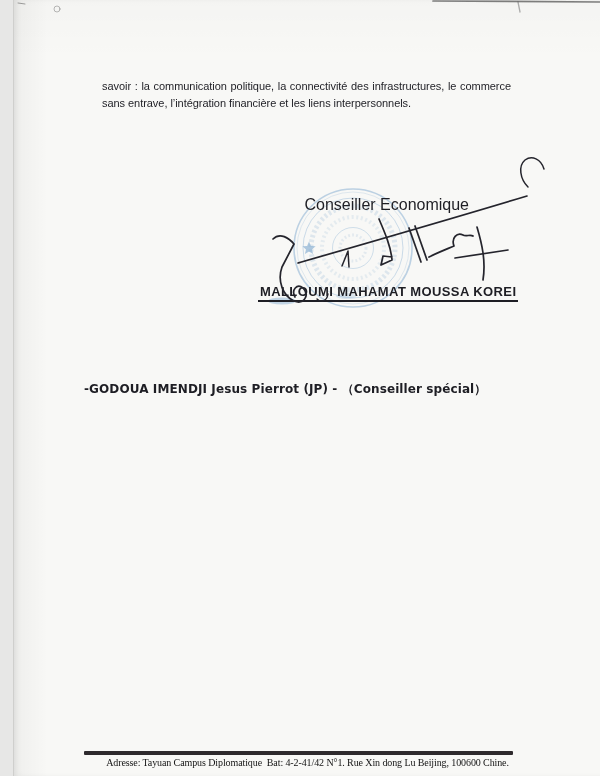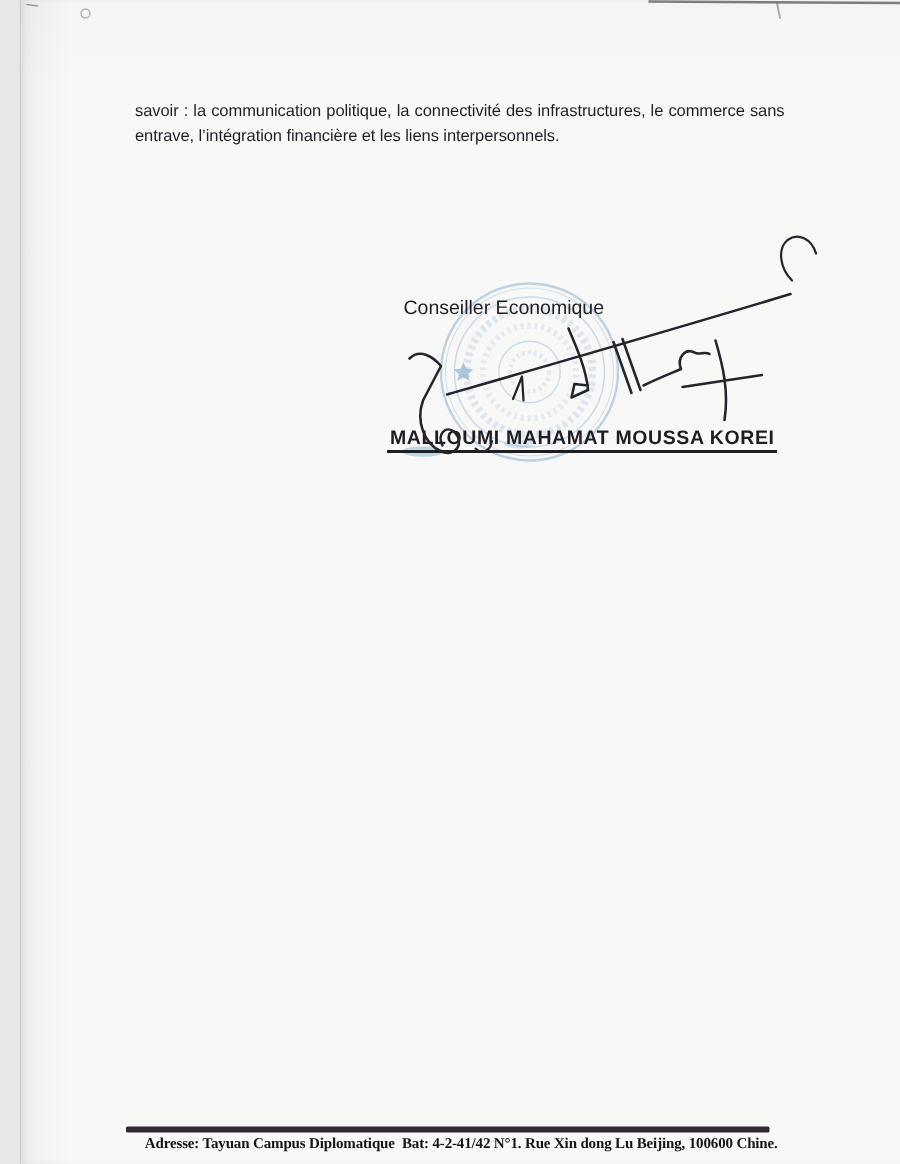--- a/index.html
+++ b/index.html
@@ -21,26 +21,26 @@
   .abs{position:absolute;}
   .layer-stamp{position:absolute;inset:0;z-index:1;pointer-events:none;}
   .layer-text{z-index:2;}
   .layer-ink{position:absolute;inset:0;z-index:3;pointer-events:none;}
   .body-text{
     left:72px;top:62px;width:441px;z-index:2;
     font-size:11px;line-height:17px;letter-spacing:-0.05px;
     color:var(--ink,#1e1e24);
     text-align:justify;
   }
-  .body-text p{margin:4px;}
+  .body-text p{margin:16px;}
   .body-text p + p{margin-top:13px;text-indent:27px;}
   .sig-title{
     left:255px;top:197px;width:200px;z-index:2;
-    font-size:13px;line-height:16.5px;color:var(--ink,#1e1e24);
-    text-align:left;
+    font-size:16px;line-height:16.5px;color:var(--ink,#1e1e24);
+    text-align:right;
   }
   .signatory{
     left:244px;top:284px;z-index:2;
     font-size:13px;font-weight:bold;letter-spacing:.4px;
     color:var(--ink,#1e1e24);
     border-bottom:2px solid var(--ink,#1e1e24);
     padding:0 2px 1px 2px;
     white-space:nowrap;
   }
   .adviser{
@@ -50,21 +50,21 @@
     font-family:"DejaVu Sans","Liberation Sans",sans-serif;
     white-space:nowrap;
   }
   .footer-rule{
     left:70px;top:751px;width:429px;height:4px;z-index:2;
     background:#2e2a2d;border-radius:1px;
   }
   .footer-text{
     left:0;top:757px;width:587px;z-index:2;
     font-family:"Liberation Serif","DejaVu Serif",serif;
-    font-size:10px;font-weight:bold;letter-spacing:-0.1px;
+    font-size:10px;font-weight:normal;letter-spacing:-0.1px;
     color:#141414;text-align:center;white-space:pre;
   }
   .stamp-stroke{stroke:var(--stamp-blue,#7fa9cf);fill:none;}
   .stamp-fill{fill:var(--stamp-blue,#7fa9cf);}
   .ink-stroke{stroke:var(--sig-ink,#24242c);fill:none;stroke-linecap:round;stroke-linejoin:round;}
   .artifact{stroke:#555;fill:none;stroke-linecap:round;}
 </style>
 </head>
 <body>
 
@@ -88,20 +88,21 @@
   <div class="abs body-text layer-text">
     <p>savoir : la communication politique, la connectivité des infrastructures, le commerce sans entrave, l’intégration financière et les liens interpersonnels.</p>
   </div>
 
   <div class="abs sig-title layer-text">
     <div>Conseiller Economique</div>
   </div>
 
   <div class="abs signatory layer-text">MALLOUMI MAHAMAT MOUSSA KOREI</div>
 
+  <div class="abs adviser layer-text">-GODOUA IMENDJI Jesus Pierrot (JP) - （Conseiller spécial）</div>
 
   <div class="abs footer-rule layer-text"></div>
   <div class="abs footer-text layer-text">Adresse: Tayuan Campus Diplomatique  Bat: 4-2-41/42 N°1. Rue Xin dong Lu Beijing, 100600 Chine.</div>
 
   <svg class="layer-ink" width="587" height="776" viewBox="13 0 587 776" xmlns="http://www.w3.org/2000/svg">
     <g stroke-width="1.7">
       <path class="ink-stroke" d="M297,263 C370,242 450,219 526,196"></path>
       <path class="ink-stroke" d="M272,239 C279,232 288,238 293,244 L281,267 C276,281 282,296 293,301 C303,305 309,295 302,288 C296,283 290,290 294,297"></path>
       <path class="ink-stroke" d="M316,299 C320,303 326,301 327,294" stroke-width="1.4"></path>
       <path class="ink-stroke" d="M341,266 L347,251 L348,267" stroke-width="1.5"></path>

